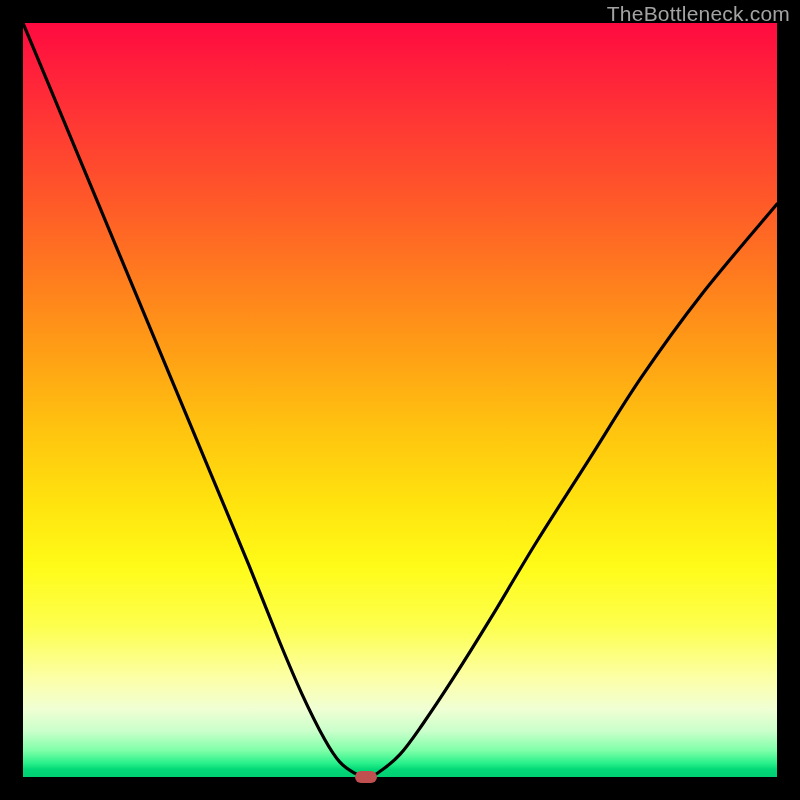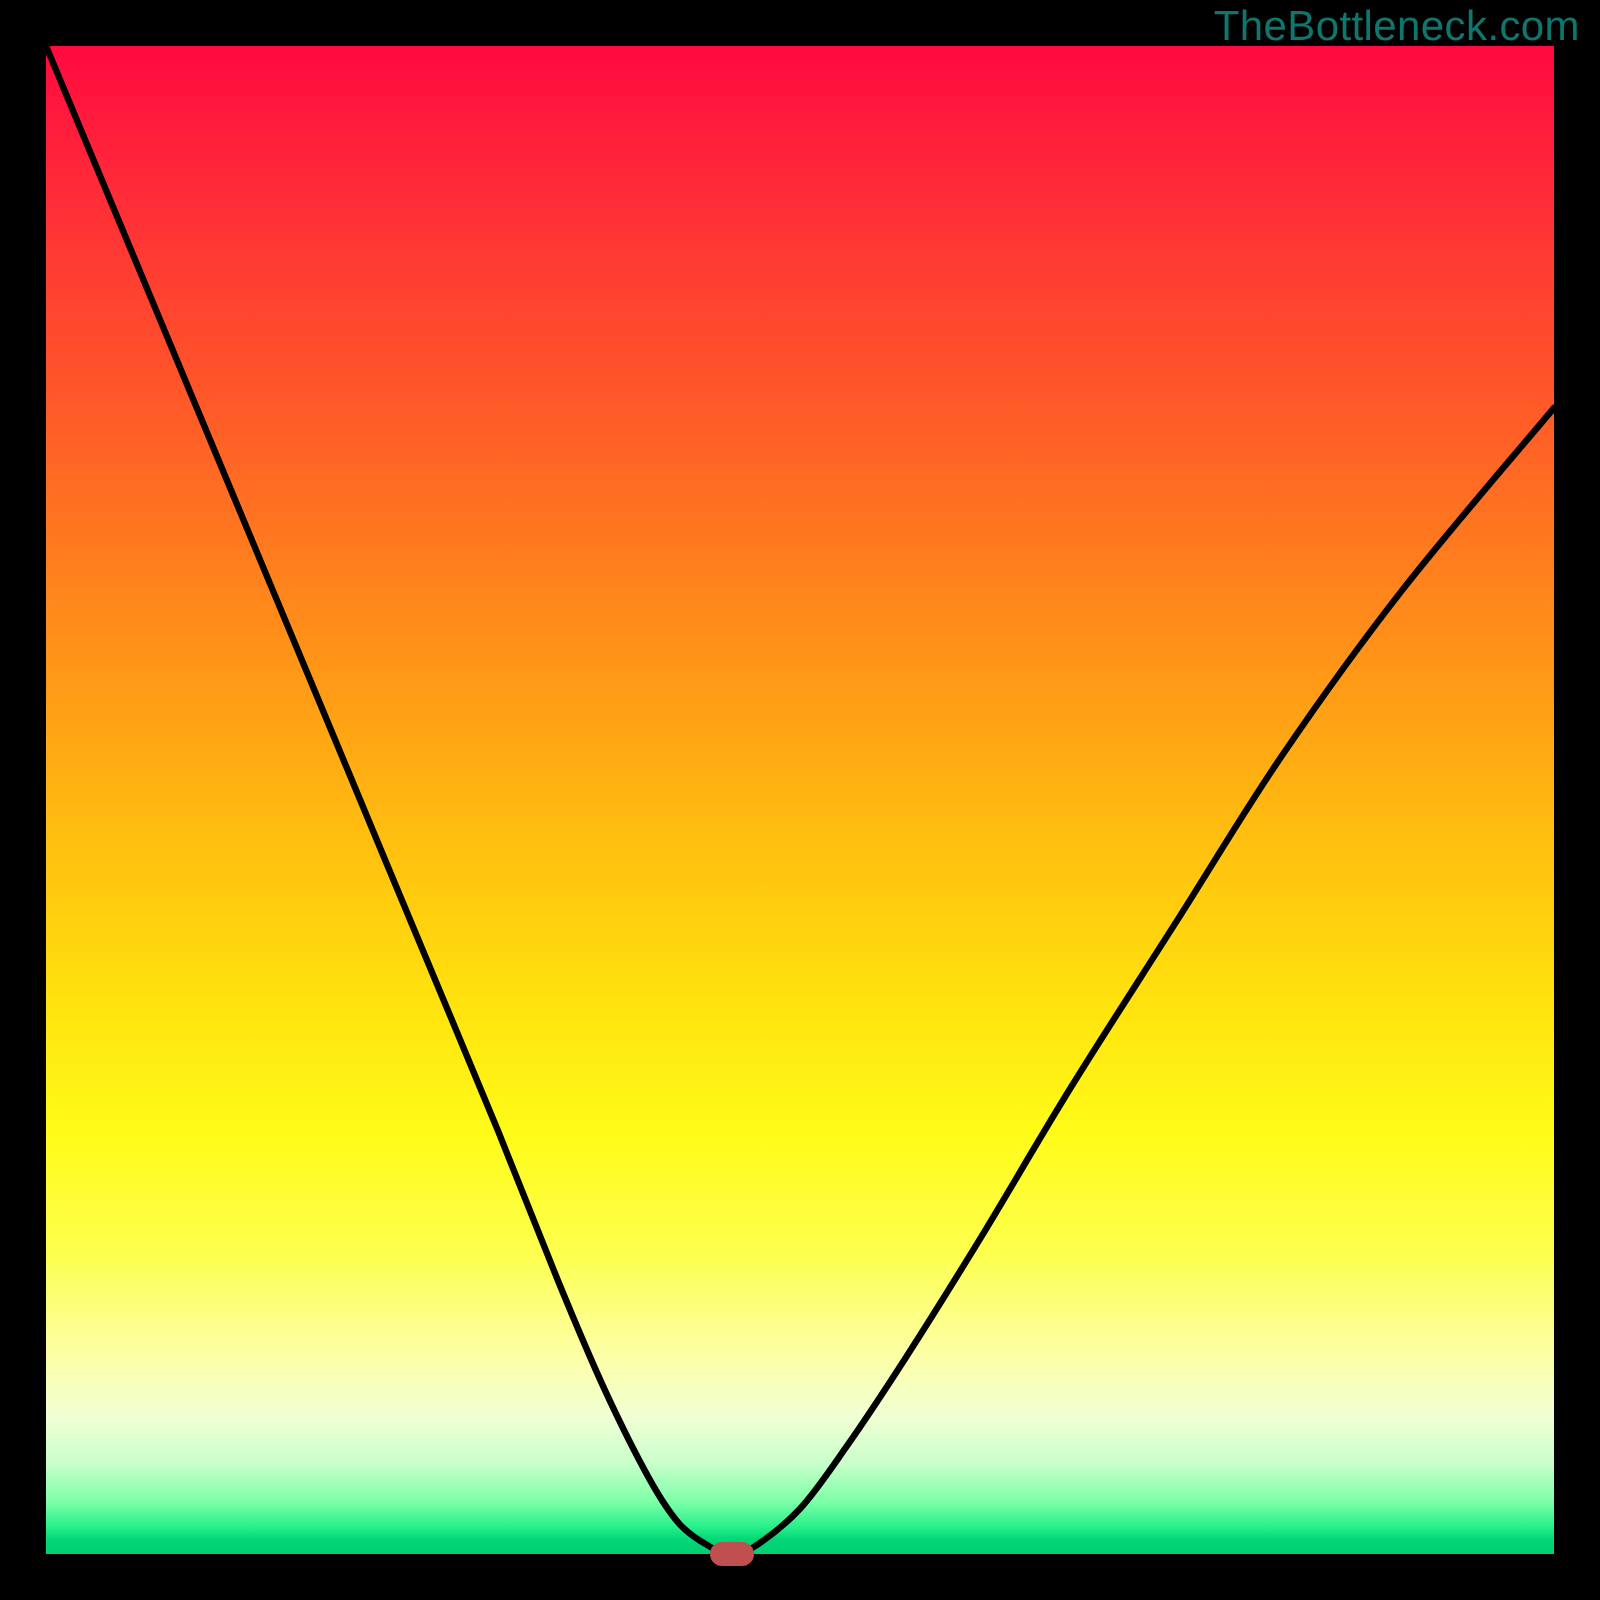--- a/index.html
+++ b/index.html
@@ -40,21 +40,21 @@
       #7effa8 96.5%,
       #27f08a 98.2%,
       #03d877 99%,
       #00cf72 100%
     );
   }
   .watermark {
     position: absolute;
     top: 2px;
     right: 10px;
-    color: #0f766e;
+    color: #a3a3a3;
     font-size: 21px;
     letter-spacing: 0.2px;
     z-index: 5;
   }
   .marker {
     position: absolute;
     width: 22px;
     height: 12px;
     border-radius: 6px;
     background: #c05050;

